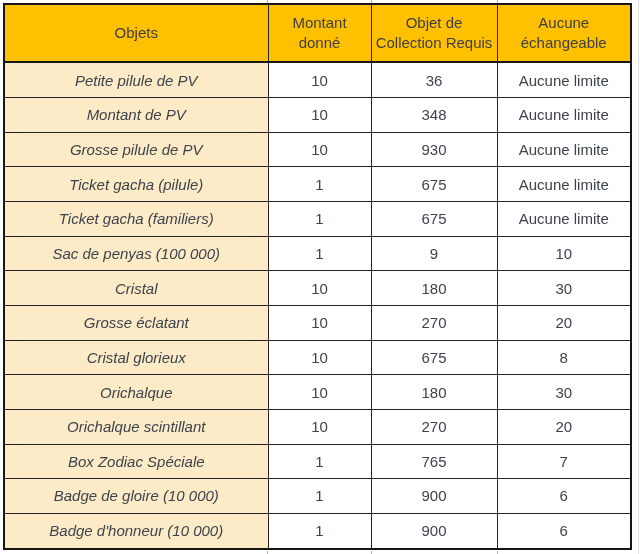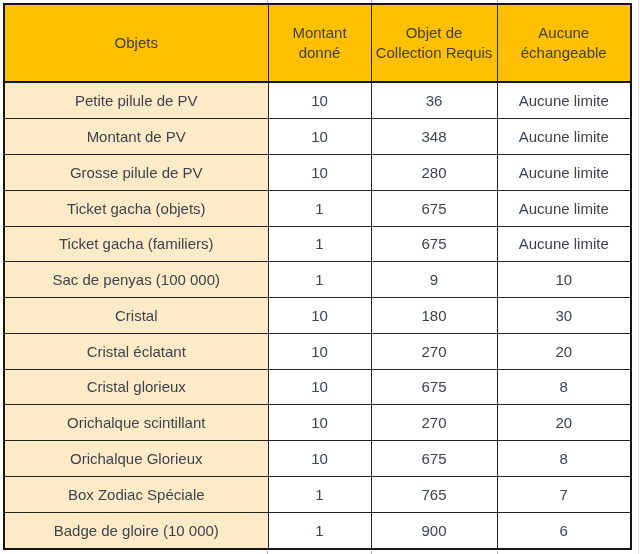--- a/index.html
+++ b/index.html
@@ -36,34 +36,35 @@
   table.exchange th,
   table.exchange td{
     border:1.5px solid var(--grid);
     text-align:center;
     vertical-align:middle;
     padding:0 2px;
     font-size:15px;
     overflow:hidden;
     white-space:normal;
   }
-  table.exchange thead tr{height:78px;}
+  table.exchange thead tr{height:58px;}
   table.exchange th{
     background:var(--header-bg);
     color:var(--header-text);
     font-weight:400;
     line-height:20px;
     border-bottom:2px solid var(--outer);
   }
   table.exchange td{
     color:var(--body-text);
     background:var(--cell-bg);
   }
   table.exchange td:first-child{
     background:var(--item-bg);
+    font-style:italic;
   }
   
   .tick{
     position:absolute;
     width:1px;background:var(--tick);
   }
   .tick.top{top:0;height:3px;}
   .tick.bottom{top:551px;height:3px;}
   .edge-line{
     position:absolute;
@@ -108,25 +109,25 @@
         </tr>
         <tr>
           <td>Montant de PV</td>
           <td>10</td>
           <td>348</td>
           <td>Aucune limite</td>
         </tr>
         <tr>
           <td>Grosse pilule de PV</td>
           <td>10</td>
-          <td>280</td>
+          <td>930</td>
           <td>Aucune limite</td>
         </tr>
         <tr>
-          <td>Ticket gacha (objets)</td>
+          <td>Ticket gacha (pilule)</td>
           <td>1</td>
           <td>675</td>
           <td>Aucune limite</td>
         </tr>
         <tr>
           <td>Ticket gacha (familiers)</td>
           <td>1</td>
           <td>675</td>
           <td>Aucune limite</td>
         </tr>
@@ -136,50 +137,56 @@
           <td>9</td>
           <td>10</td>
         </tr>
         <tr>
           <td>Cristal</td>
           <td>10</td>
           <td>180</td>
           <td>30</td>
         </tr>
         <tr>
-          <td>Cristal éclatant</td>
+          <td>Grosse éclatant</td>
           <td>10</td>
           <td>270</td>
           <td>20</td>
         </tr>
         <tr>
           <td>Cristal glorieux</td>
           <td>10</td>
           <td>675</td>
           <td>8</td>
         </tr>
         <tr>
+          <td>Orichalque</td>
+          <td>10</td>
+          <td>180</td>
+          <td>30</td>
+        </tr>
+        <tr>
           <td>Orichalque scintillant</td>
           <td>10</td>
           <td>270</td>
           <td>20</td>
-        </tr>
-        <tr>
-          <td>Orichalque Glorieux</td>
-          <td>10</td>
-          <td>675</td>
-          <td>8</td>
         </tr>
         <tr>
           <td>Box Zodiac Spéciale</td>
           <td>1</td>
           <td>765</td>
           <td>7</td>
         </tr>
         <tr>
           <td>Badge de gloire (10 000)</td>
           <td>1</td>
           <td>900</td>
           <td>6</td>
         </tr>
+        <tr>
+          <td>Badge d'honneur (10 000)</td>
+          <td>1</td>
+          <td>900</td>
+          <td>6</td>
+        </tr>
       </tbody>
   </table>
 </div>
 
 </body></html>

